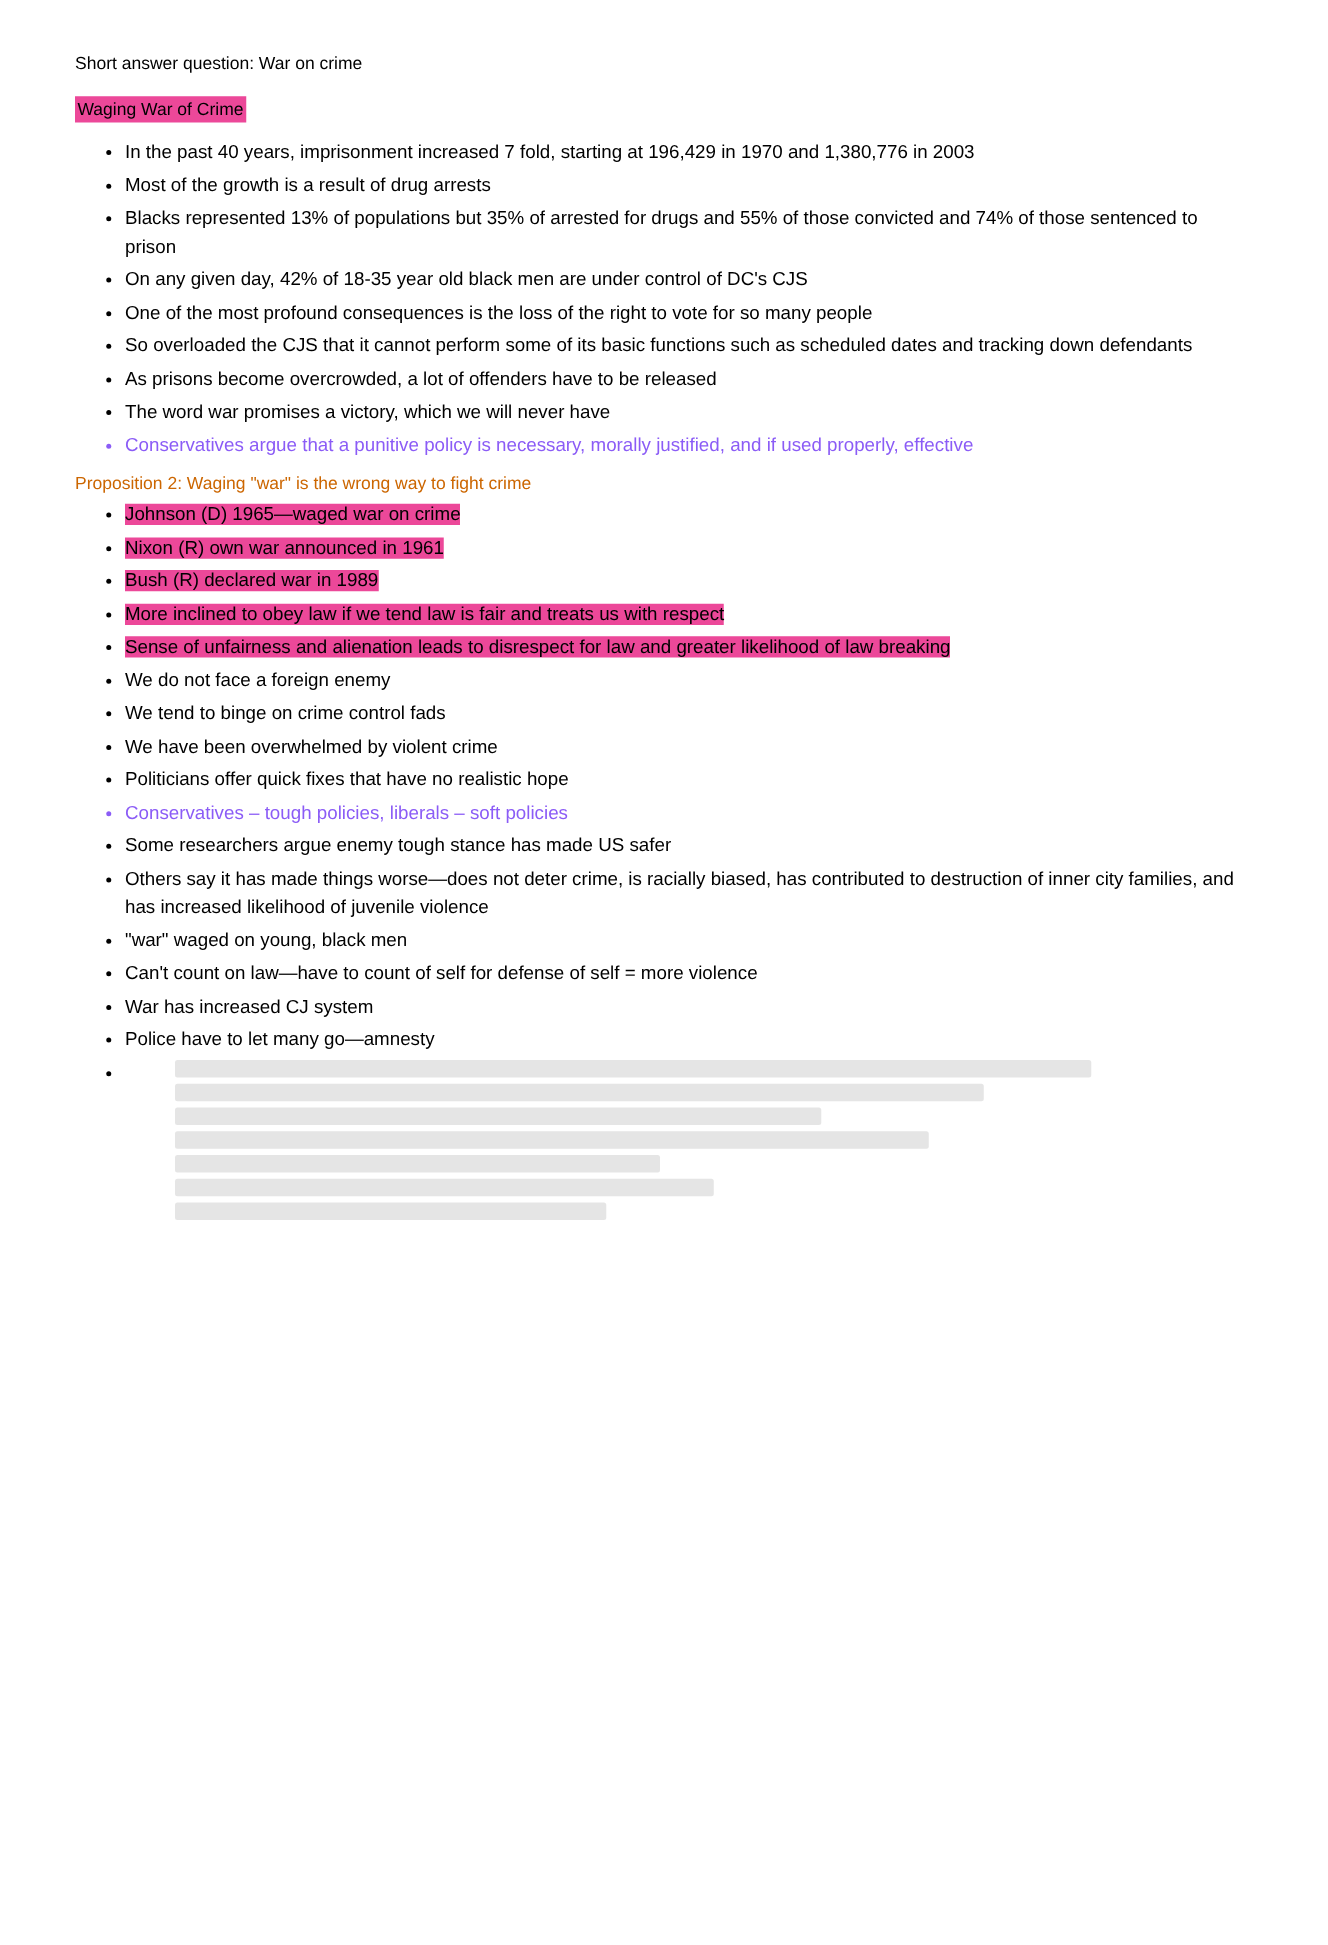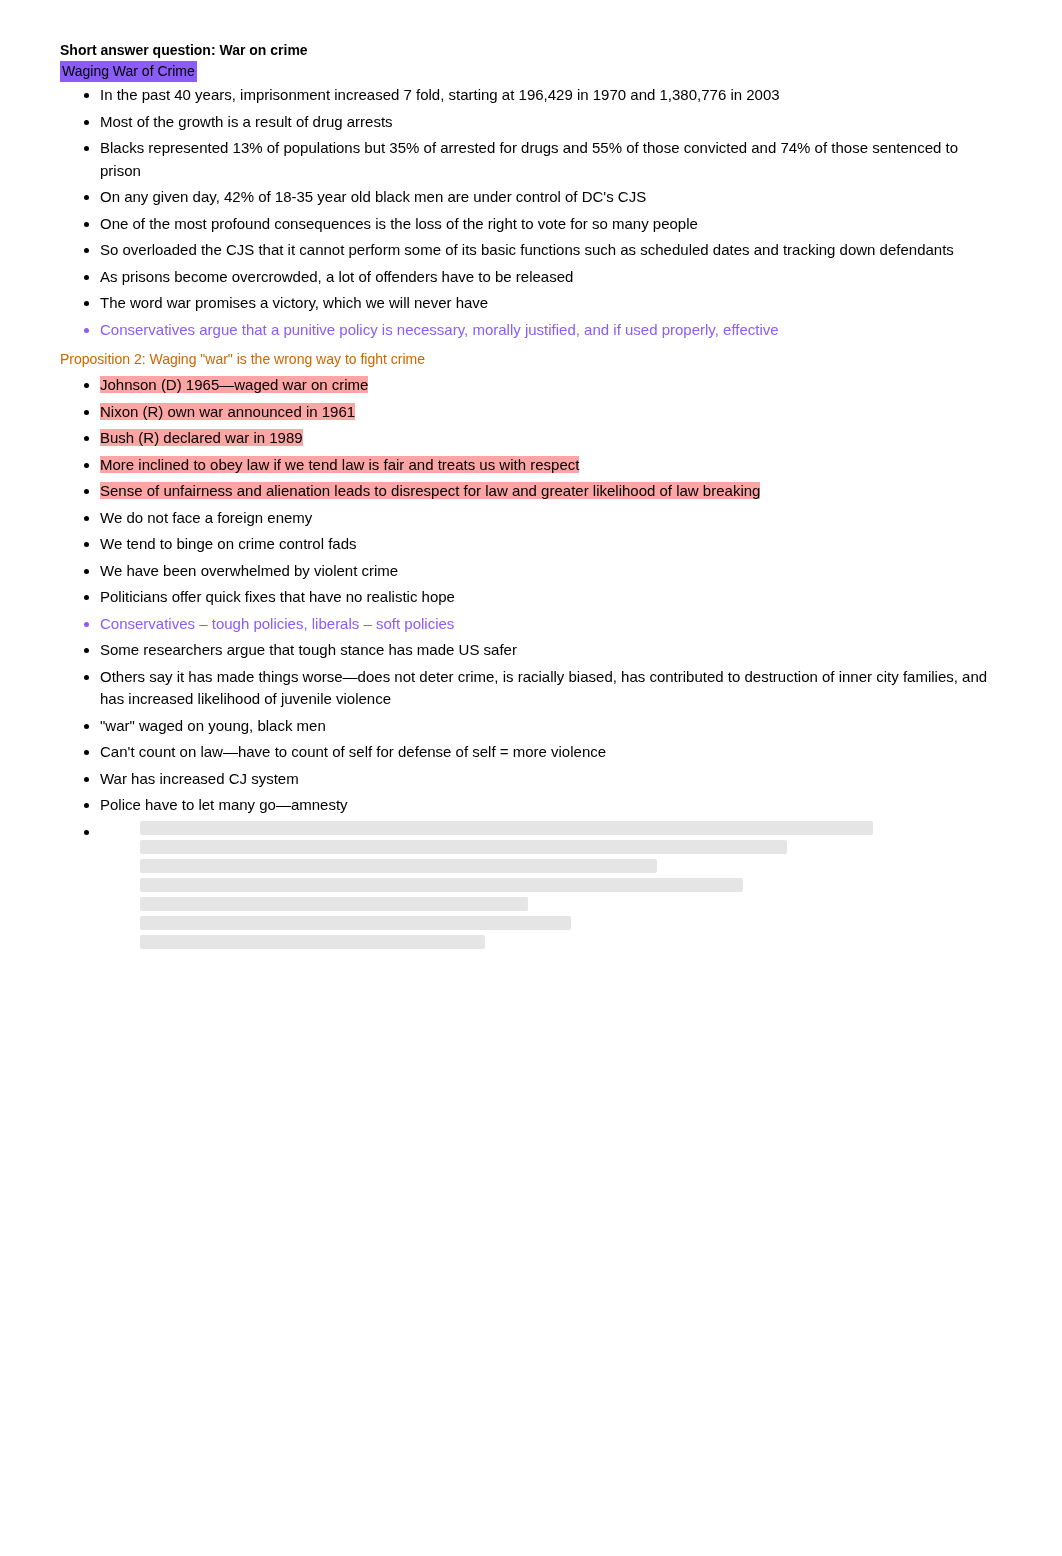--- a/index.html
+++ b/index.html
@@ -12,29 +12,30 @@
       background: #ffffff;
       font-family: Arial, sans-serif;
       font-size: 14px;
       color: #000000;
       padding: 40px 60px;
       line-height: 1.5;
       max-width: 1062px;
     }
 
     .page-title {
-      font-weight: bold;
+      font-weight: normal;
       font-size: 14px;
+      margin-bottom: 16px;
     }
 
     .section-heading {
       display: inline-block;
-      background-color: #8b5cf6;
+      background-color: #ec4899;
       font-size: 14px;
-      margin-bottom: 2px;
+      margin-bottom: 13px;
       padding: 0 2px;
     }
 
     .section-subheading {
       font-size: 14px;
       color: #cc6600;
       margin-bottom: 4px;
       margin-top: 8px;
     }
 
@@ -50,21 +51,21 @@
       margin-left: 40px;
       margin-bottom: 4px;
     }
 
     ul li {
       margin-bottom: 4px;
       font-size: 15px;
     }
 
     .highlight-yellow {
-      background-color: #fca5a5;
+      background-color: #ec4899;
     }
 
     .text-orange {
       color: #8b5cf6;
     }
 
     .blurred-block {
       margin-left: 40px;
       margin-top: 4px;
     }
@@ -110,21 +111,21 @@
       <li>We do not face a foreign enemy</li>
       <li>We tend to binge on crime control fads</li>
     </ul>
   </div>
 
   <div>
     <ul>
       <li>We have been overwhelmed by violent crime</li>
       <li>Politicians offer quick fixes that have no realistic hope</li>
       <li class="text-orange">Conservatives – tough policies, liberals – soft policies</li>
-      <li>Some researchers argue that tough stance has made US safer</li>
+      <li>Some researchers argue enemy tough stance has made US safer</li>
       <li>Others say it has made things worse—does not deter crime, is racially biased, has contributed to destruction of inner city families, and has increased likelihood of juvenile violence</li>
       <li>"war" waged on young, black men</li>
       <li>Can't count on law—have to count of self for defense of self = more violence</li>
       <li>War has increased CJ system</li>
       <li>Police have to let many go—amnesty</li>
       <li>
         <div class="blurred-block">
           <div class="blurred-line" style="width: 85%;"></div>
           <div class="blurred-line" style="width: 75%;"></div>
           <div class="blurred-line" style="width: 60%;"></div>

